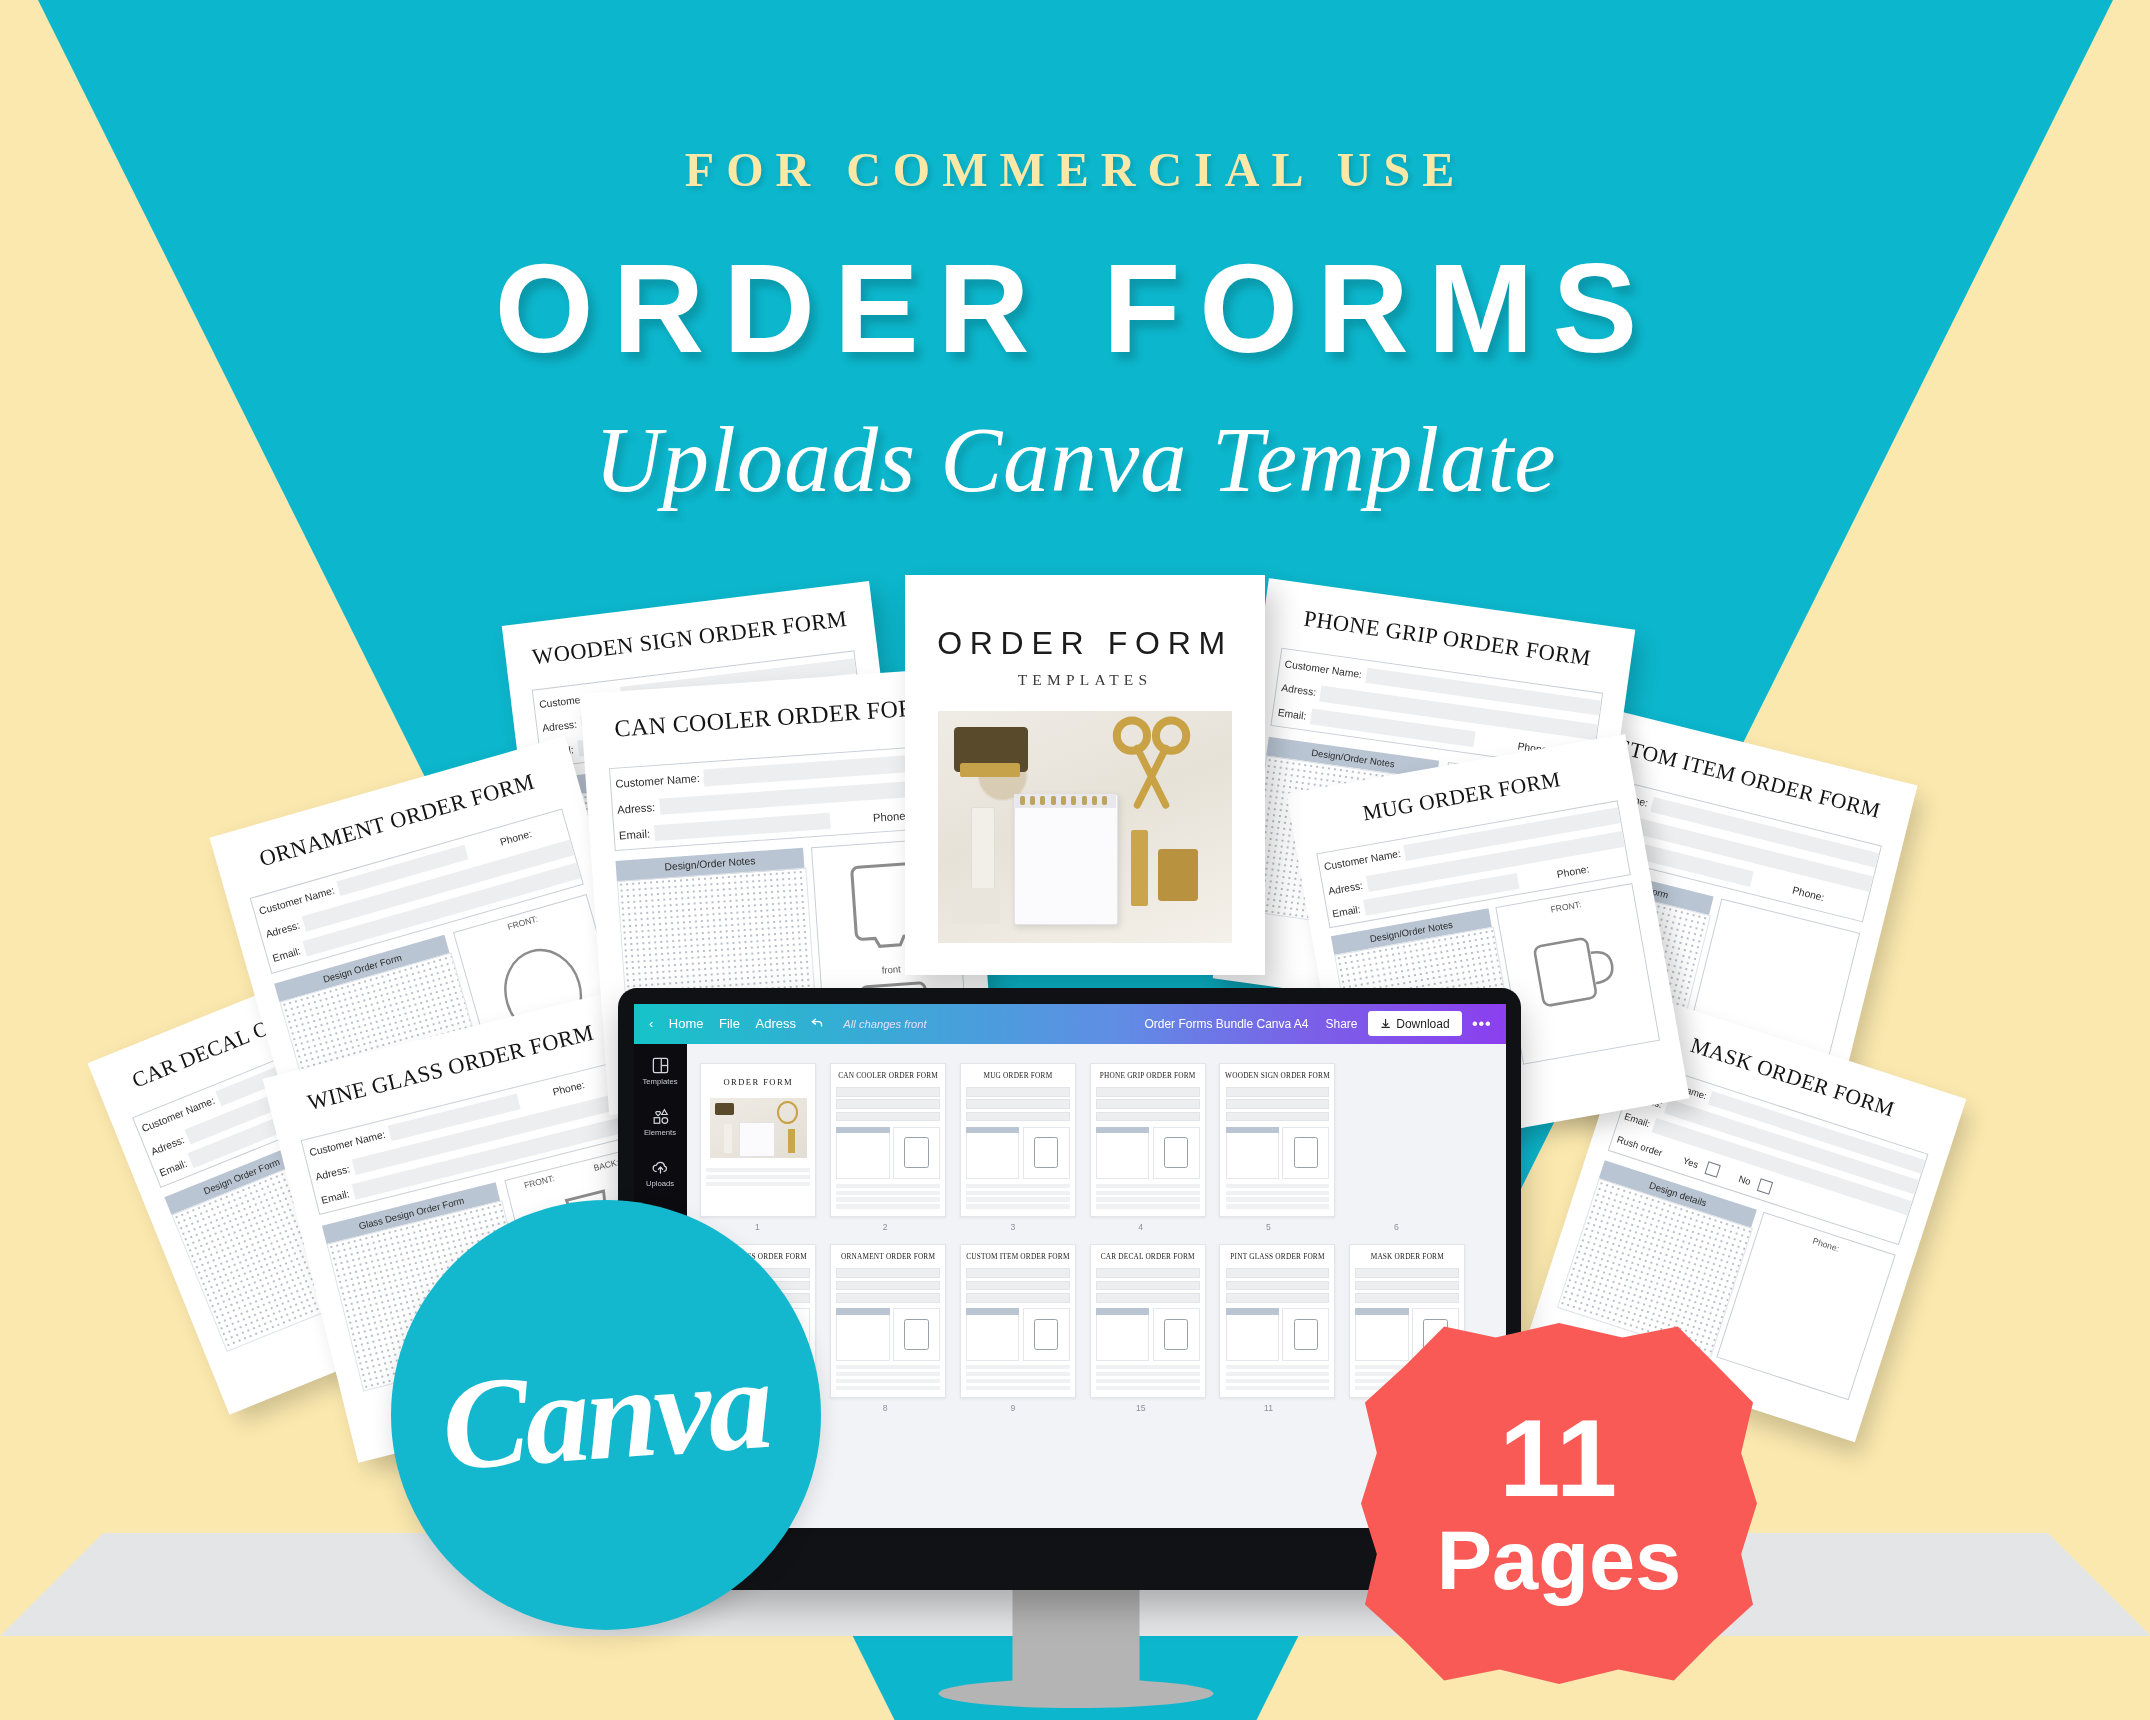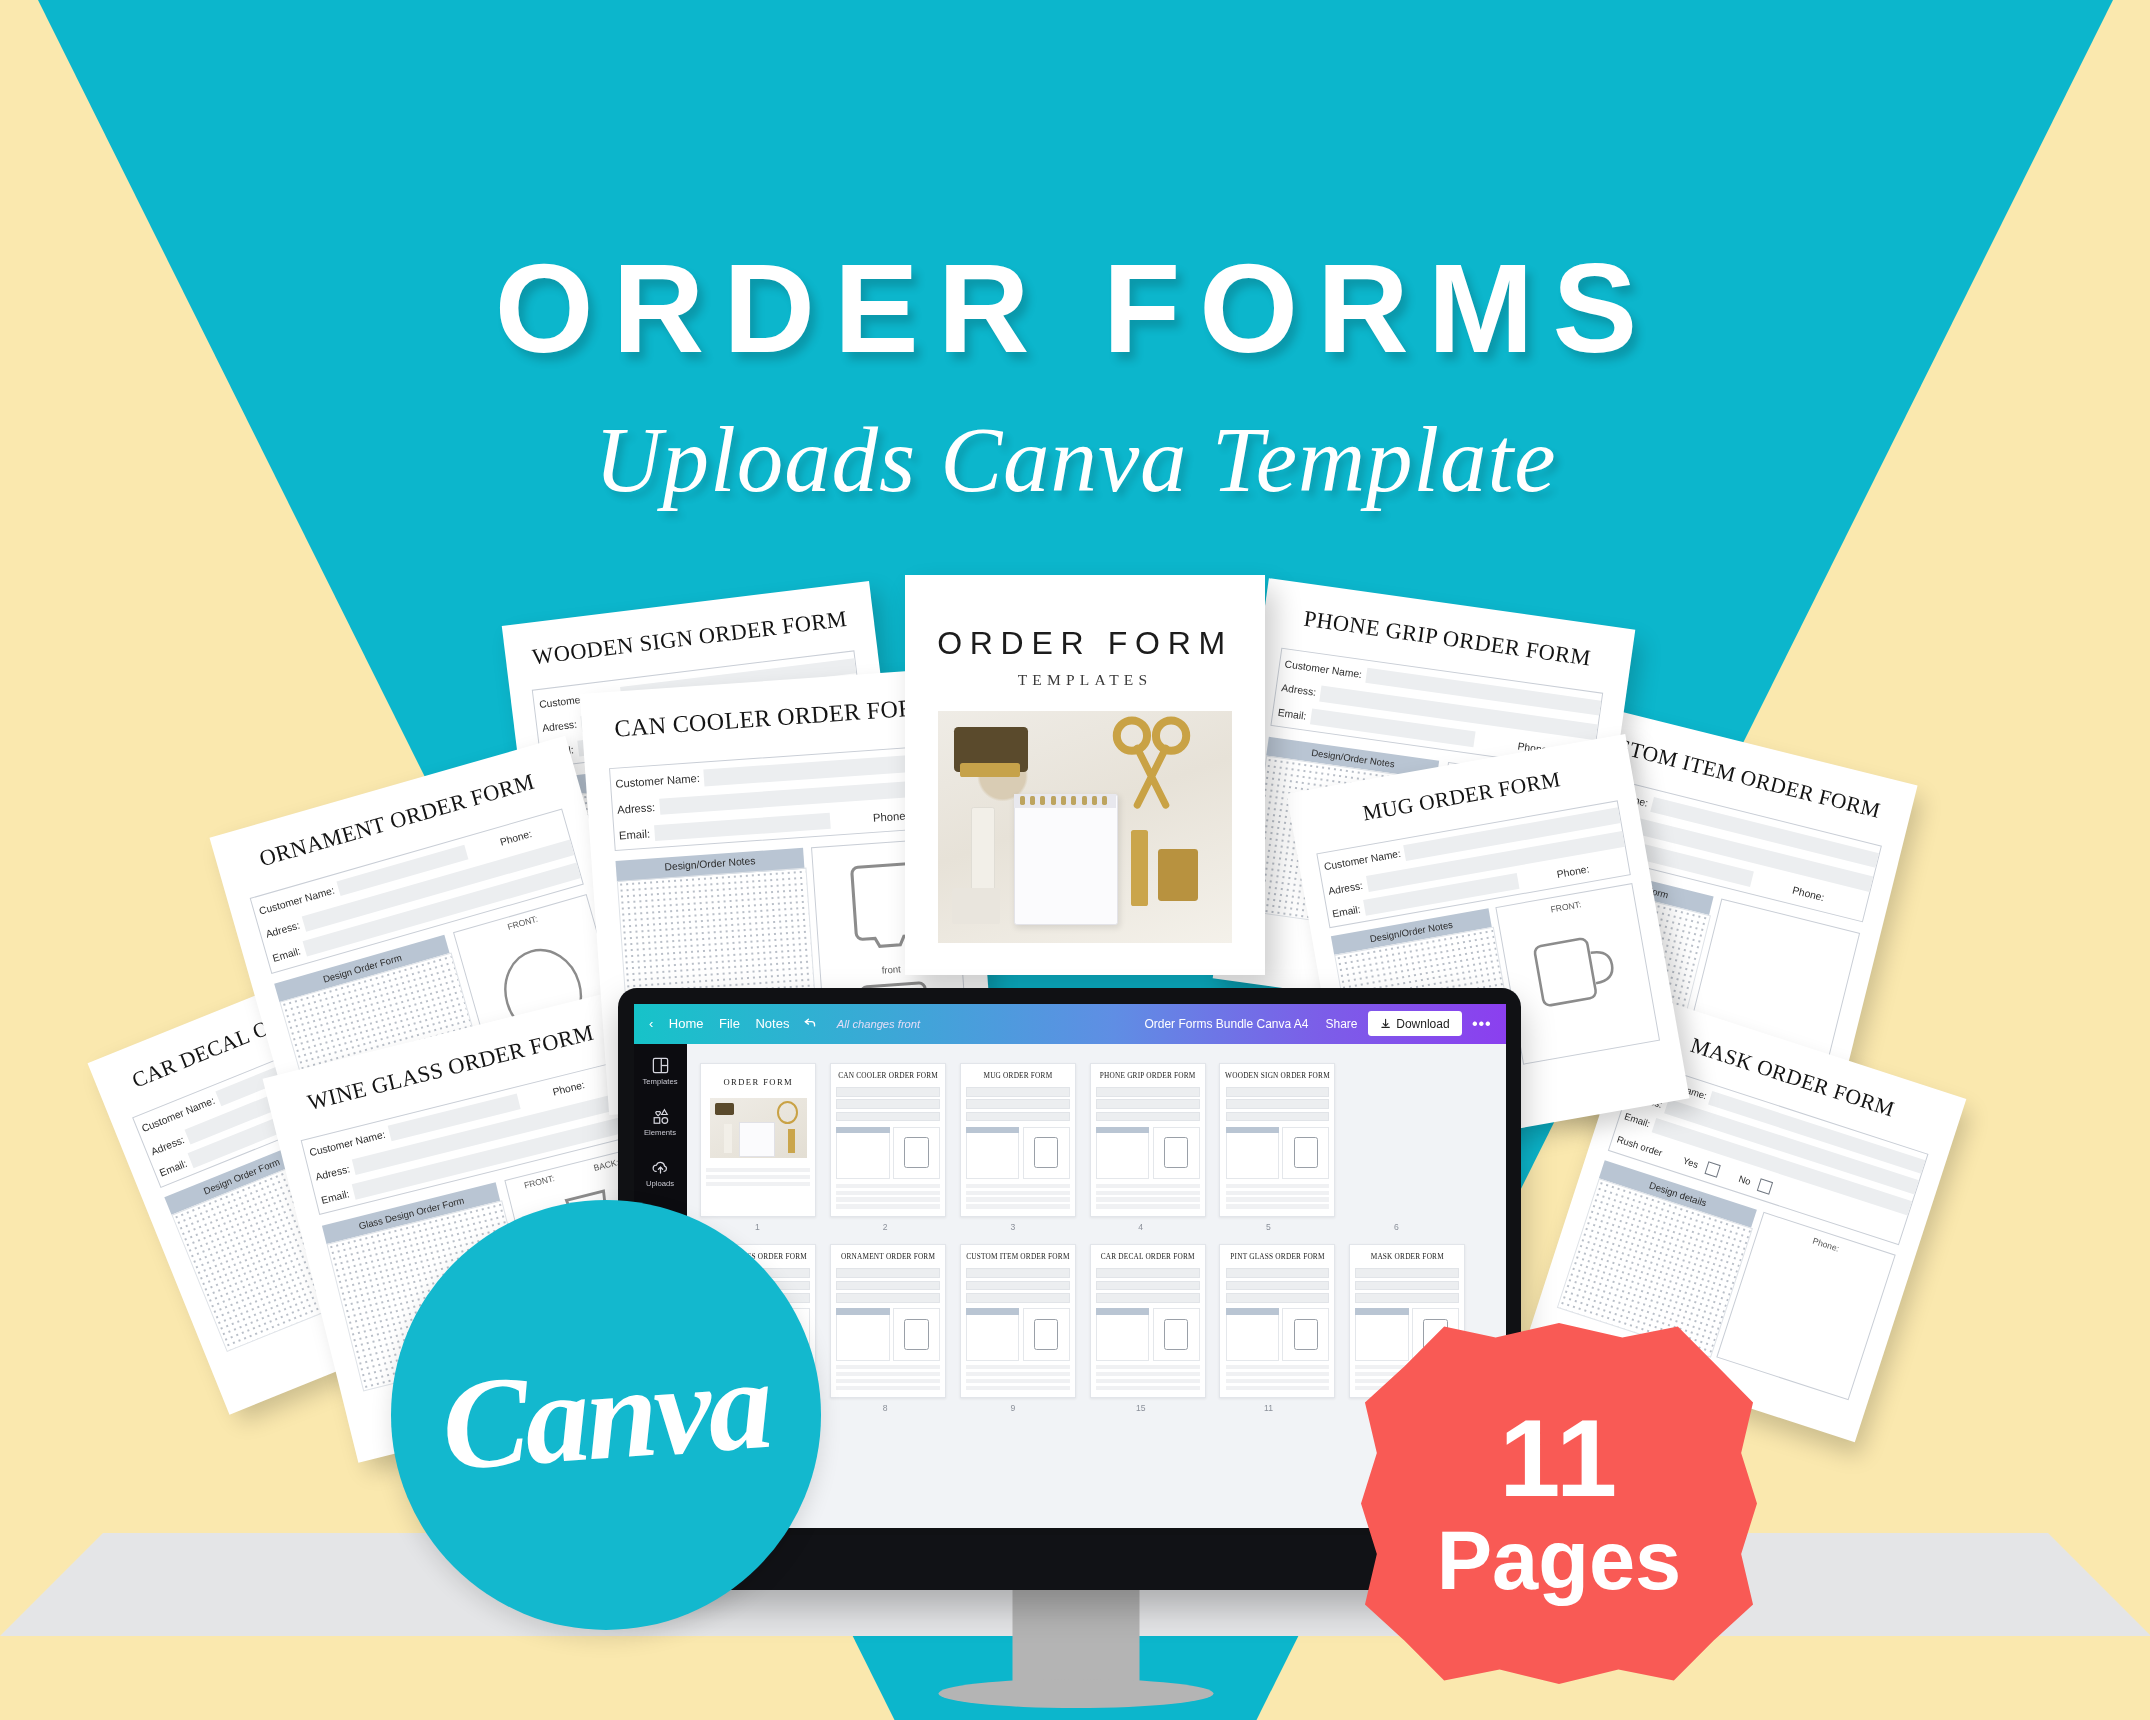--- a/index.html
+++ b/index.html
@@ -183,20 +183,21 @@
   .pb-lab{font-size:83px;font-weight:700;color:#fff;line-height:1.05;margin-top:3.4px;}
 </style>
 </head>
 <body>
 
 <div class="stage">
 
   <div class="bg-cream"></div>
   <div class="bg-teal"></div>
 
+  <div class="eyebrow">FOR COMMERCIAL USE</div>
   <div class="title">ORDER FORMS</div>
   <div class="subtitle">Uploads Canva Template</div>
 
   <div class="sheet" style="left:525px;top:602px;width:370px;height:404px;transform:rotate(-7deg);z-index:4;">
     <div class="sh-title" style="font-size:22.4px;margin-top:22.4px;">WOODEN SIGN ORDER FORM</div>
     <div class="blk" style="left:22.4px;top:67px;width:325px;height:79px;">
       <div class="fieldrow" style="top:3.4px;height:22.4px;font-size:10.3px;">
           <span class="flab">Customer Name:</span>
           <span class="fval"></span>
         </div>
@@ -457,21 +458,21 @@
   <div class="mon-base"></div>
 
   <div class="monitor" style="z-index:10;">
     <div class="mon-bezel"></div>
     <div class="mon-screen">
 
       <div class="canva-top">
         <span class="ct-item">‹</span>
         <span class="ct-item">Home</span>
         <span class="ct-item">File</span>
-        <span class="ct-item">Notes</span>
+        <span class="ct-item">Adress</span>
         <span class="ct-item" style="margin-left:13.8px;">
           <svg width="14.6" height="14.6" viewBox="0 0 24 24" fill="none" stroke="#fff" stroke-width="2.2" stroke-linecap="round">
             <path d="M9 7 L4 11 L9 15"></path>
               <path d="M4 11 h10 a5 5 0 0 1 5 5 v2"></path>
           </svg>
         </span>
         <span class="ct-saved">All changes front</span>
         <span class="ct-spacer"></span>
         <span class="ct-doc">Order Forms Bundle Canva A4</span>
         <span class="ct-share">Share</span>

